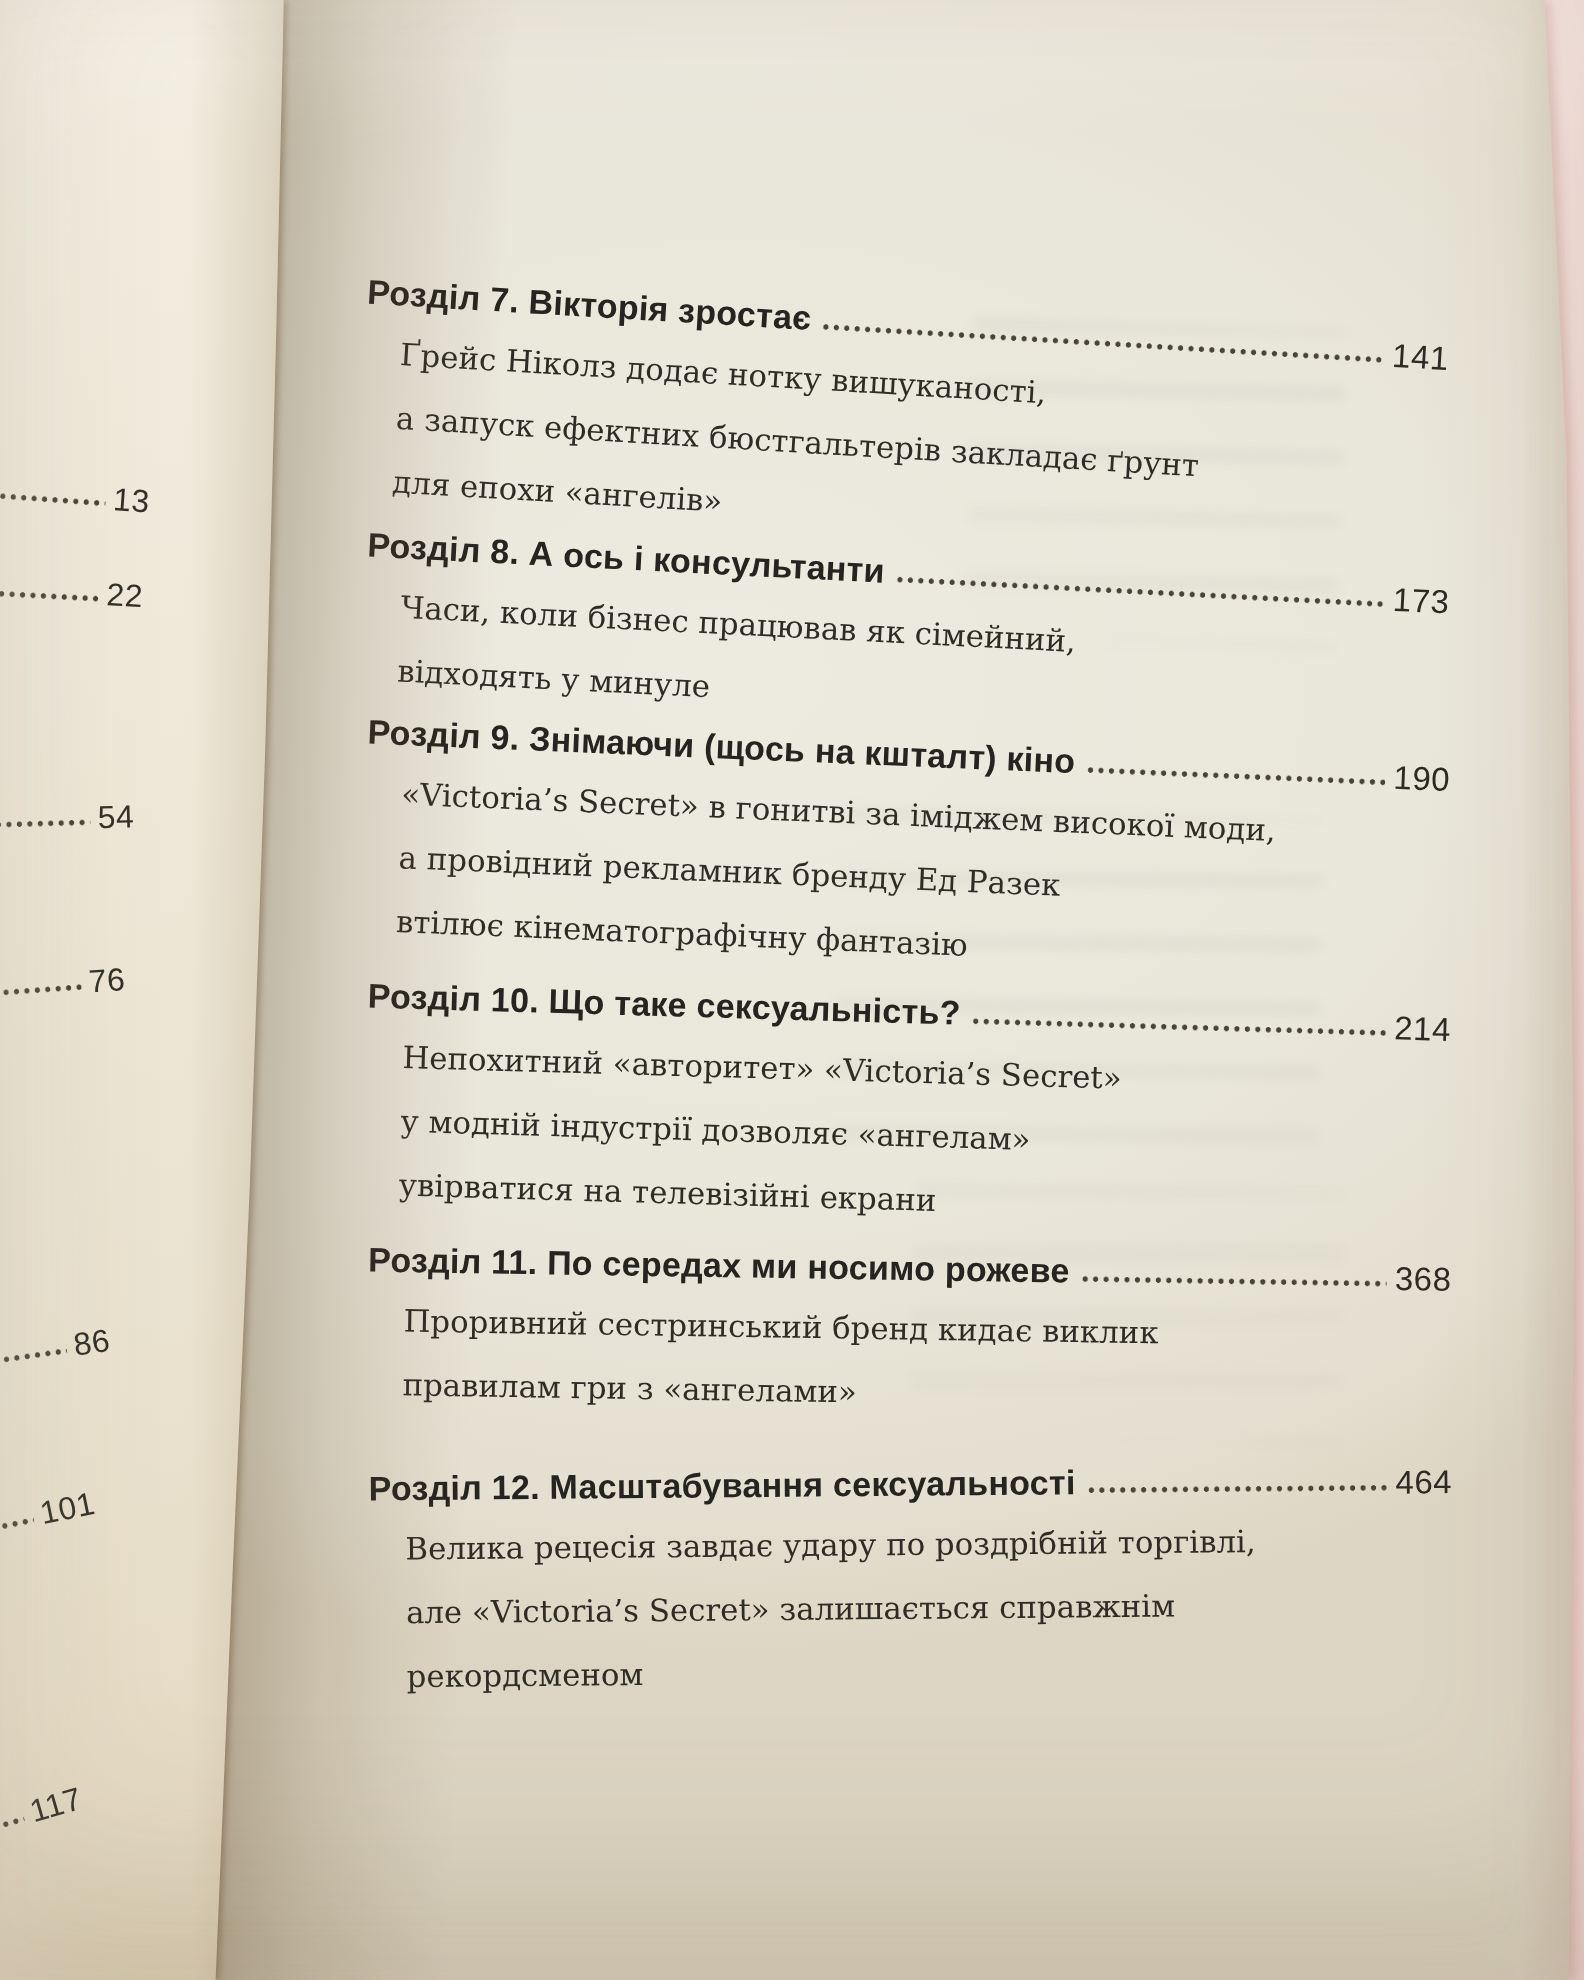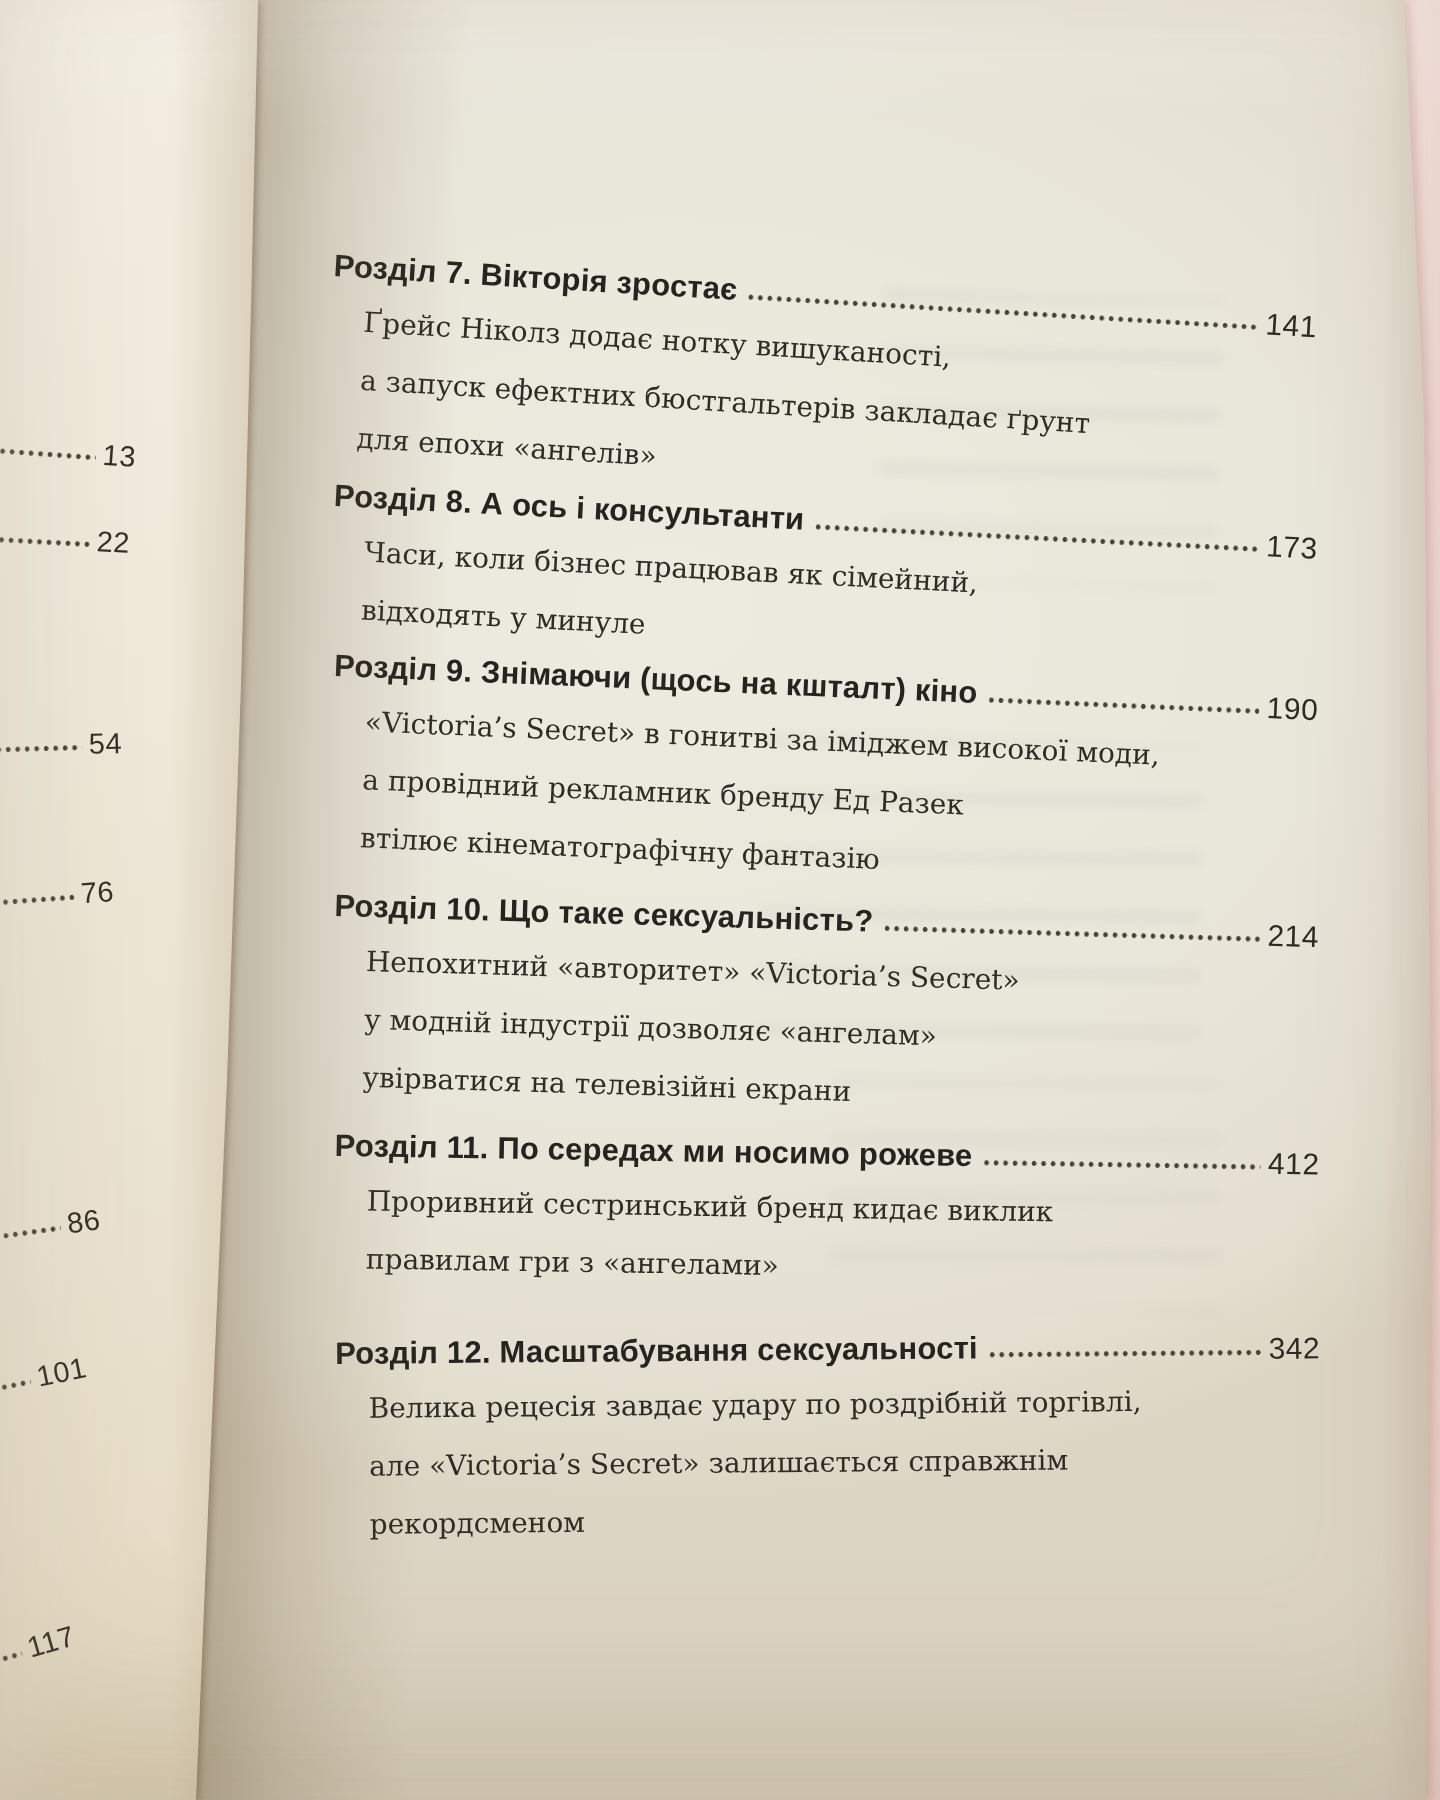--- a/index.html
+++ b/index.html
@@ -128,33 +128,33 @@
               <div class="csub-line">Непохитний «авторитет» «Victoria’s Secret»</div>
               <div class="csub-line">у модній індустрії дозволяє «ангелам»</div>
               <div class="csub-line">увірватися на телевізійні екрани</div>
             </div>
   </section>
 
   <section class="chapter" style="top: 1128px; transform: rotate(0.9deg);">
     <div class="chead">
       <span class="ctitle">Розділ 11. По середах ми носимо рожеве</span>
       <span class="dots"></span>
-      <span class="cpage">412</span>
+      <span class="cpage">368</span>
     </div>
     <div class="csubs">
               <div class="csub-line">Проривний сестринський бренд кидає виклик</div>
               <div class="csub-line">правилам гри з «ангелами»</div>
             </div>
   </section>
 
   <section class="chapter" style="top: 1336px; transform: rotate(-0.5deg);">
     <div class="chead">
       <span class="ctitle">Розділ 12. Масштабування сексуальності</span>
       <span class="dots"></span>
-      <span class="cpage">342</span>
+      <span class="cpage">464</span>
     </div>
     <div class="csubs">
               <div class="csub-line">Велика рецесія завдає удару по роздрібній торгівлі,</div>
               <div class="csub-line">але «Victoria’s Secret» залишається справжнім</div>
               <div class="csub-line">рекордсменом</div>
             </div>
   </section>
 </div>
     </div>
   </div>

